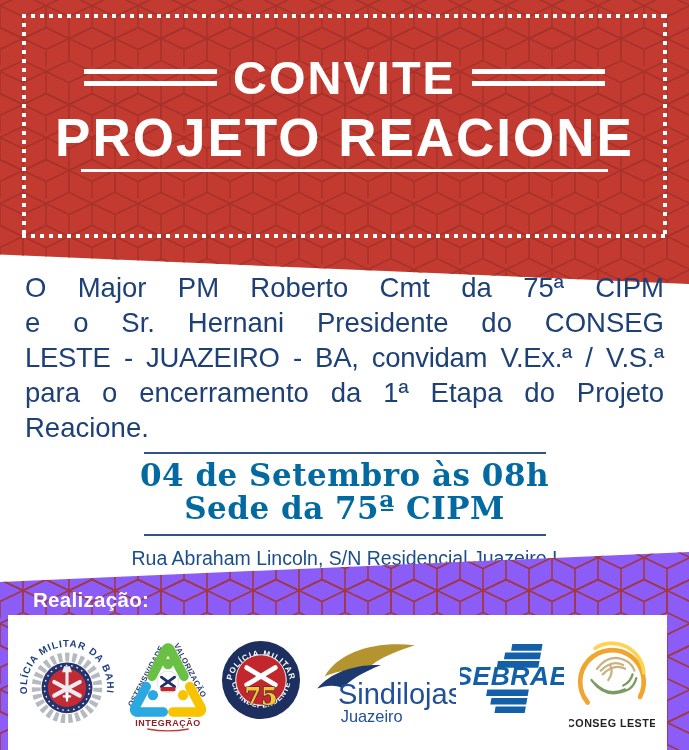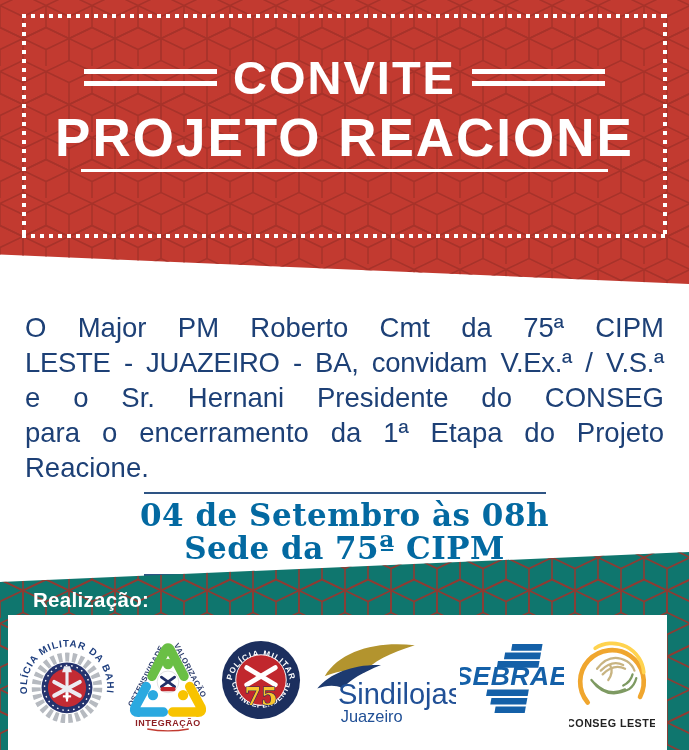--- a/index.html
+++ b/index.html
@@ -10,21 +10,21 @@
   }
   
   .band-top {
     position:absolute; top:0; left:0; width:689px; height:286px;
     background:#c23a30;
     clip-path:polygon(0 0, 100% 0, 100% 100%, 0 89%);
     padding-left:48px;
   }
   .band-bottom {
     position:absolute; left:0; top:552px; width:689px; height:198px;
-    background:#0f766e;
+    background:#8b5cf6;
     clip-path:polygon(0 30px, 100% 0, 100% 100%, 0 100%);
   }
   .pat { position:absolute; inset:0; width:100%; height:100%; }
   
   .invite-box { position:absolute; left:22px; top:14px; width:645px; height:224px; }
   .dot-h { position:absolute; height:4px; left:0; right:0;
     background:repeating-linear-gradient(90deg,#fff 0 4px,transparent 4px 9px); }
   .dot-v { position:absolute; width:4px; top:0; bottom:0;
     background:repeating-linear-gradient(180deg,#fff 0 4px,transparent 4px 9px); }
   .dt { top:0; } .db { bottom:0; } .dl { left:0; } .dr { right:0; }
@@ -32,21 +32,21 @@
     align-items:center; justify-content:flex-start; padding-top:36px; }
   .convite-row { display:flex; align-items:center; }
   .dline { width:133px; height:17px; box-sizing:border-box;
     border-top:5px solid #fff; border-bottom:5px solid #fff; margin:0 16px; }
   .convite { color:#fff; font-weight:bold; font-size:47px; line-height:1;
     letter-spacing:2px; }
   .projeto { color:#fff; font-weight:bold; font-size:53px; line-height:1;
     letter-spacing:2px; margin-top:10px; white-space:nowrap; }
   .projeto-underline { width:527px; height:3px; background:#fff; margin-top:5px; }
   
-  .content { position:absolute; top:270px; left:25px; right:25px; text-align:center;margin-top:40px; }
+  .content { position:absolute; top:270px; left:25px; right:25px; text-align:center; }
   .paragraph { text-align:left; color:#1d4076; font-size:27.5px; line-height:35px; }
   .jline { text-align:justify; text-align-last:justify; white-space:nowrap; }
   .jline-last { text-align:center; }
   .rule { width:402px; height:2px; background:#2e5484; margin:7px auto 0; }
   .rule2 { margin-top:9px; }
   .date-block { font-family:"DejaVu Serif", serif; font-weight:bold;
     color:#0369a1; font-size:31px; line-height:33px; letter-spacing:0.5px; margin-top:5px; }
   .address { color:#1d4e8c; font-size:19.5px; margin-top:11px; }
   
   .realizacao { position:absolute; top:36px; left:33px; color:#fff;
@@ -88,22 +88,22 @@
         </div>
         <div class="projeto">PROJETO REACIONE</div>
         <div class="projeto-underline"></div>
       </div>
     </div>
   </div>
 
   <div class="content">
     <div class="paragraph">
       <div class="jline">O Major PM Roberto Cmt da 75ª CIPM</div>
+      <div class="jline">e o Sr. Hernani Presidente do CONSEG</div>
       <div class="jline" style="letter-spacing:-0.3px">LESTE - JUAZEIRO - BA, convidam V.Ex.ª / V.S.ª</div>
-      <div class="jline">e o Sr. Hernani Presidente do CONSEG</div>
       <div class="jline">para o encerramento da 1ª Etapa do Projeto</div>
       <div class="jline jline-last">Reacione.</div>
     </div>
     <div class="rule"></div>
     <div class="date-block">
       <div>04 de Setembro às 08h</div>
       <div>Sede da 75ª CIPM</div>
     </div>
     <div class="rule rule2"></div>
     <div class="address">Rua Abraham Lincoln, S/N Residencial Juazeiro I</div>

